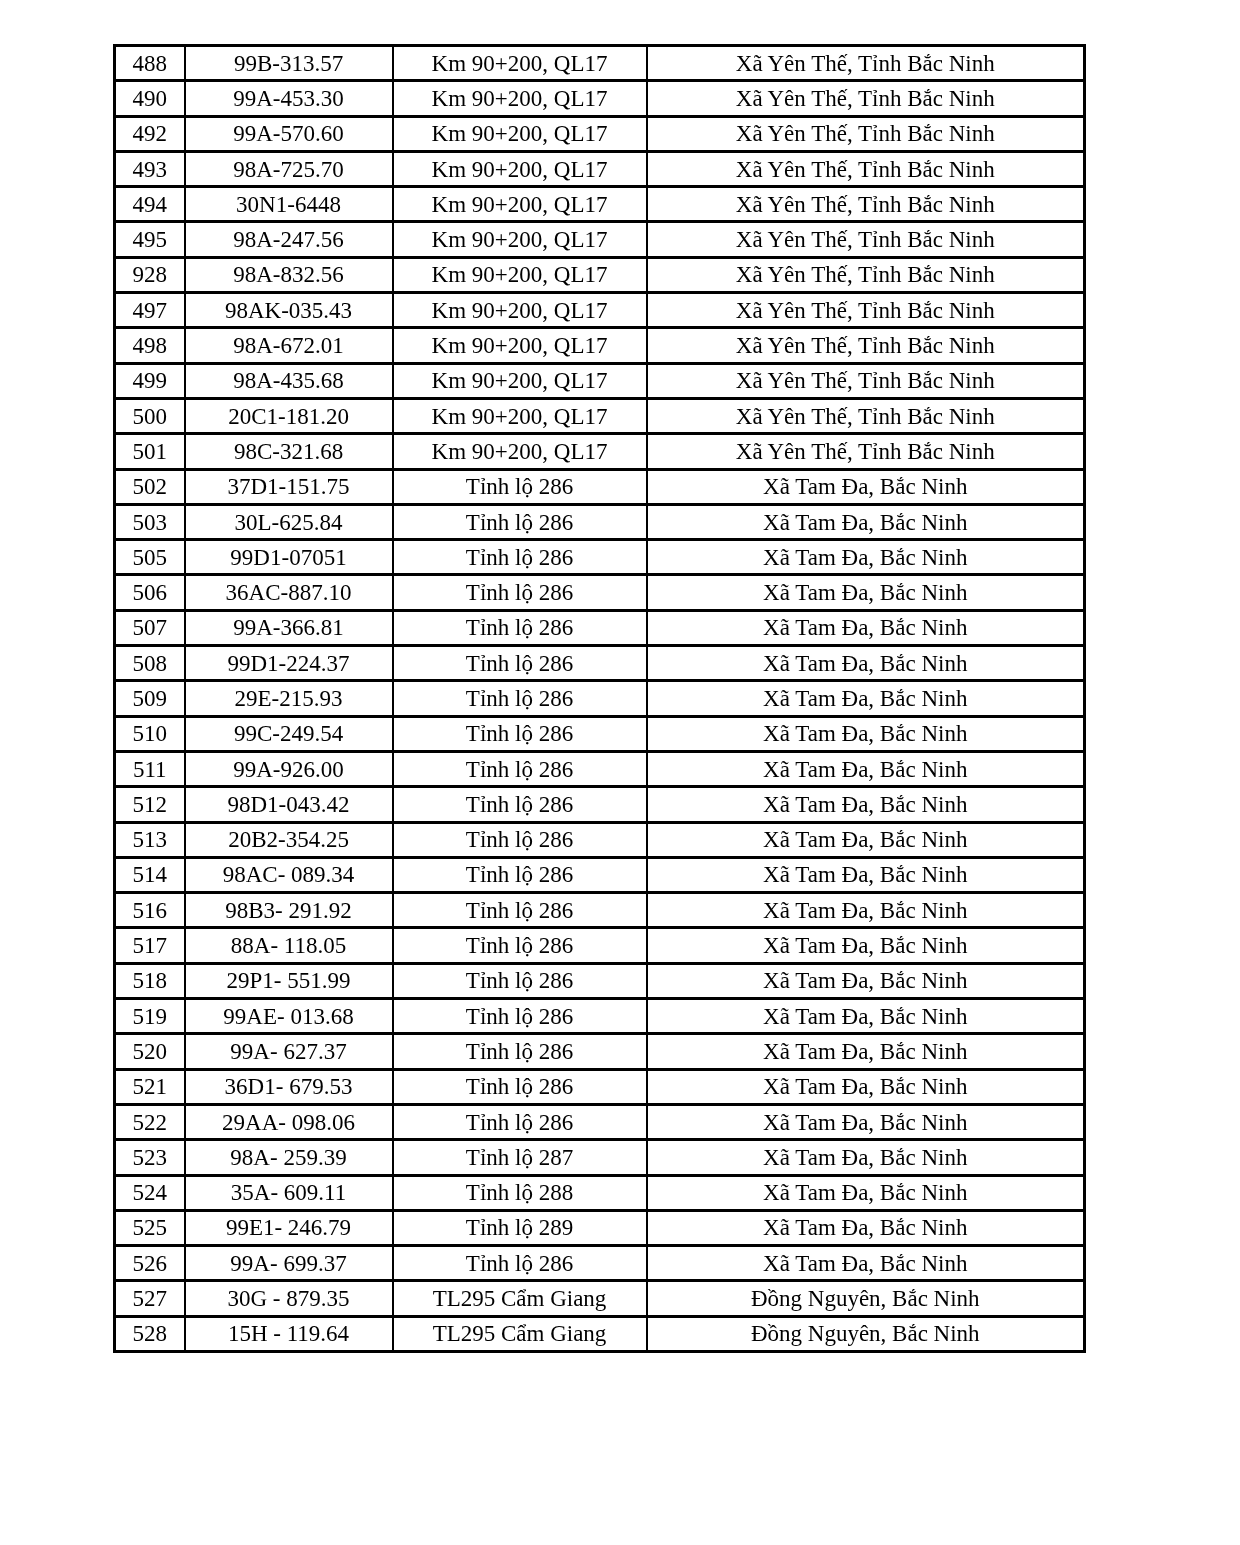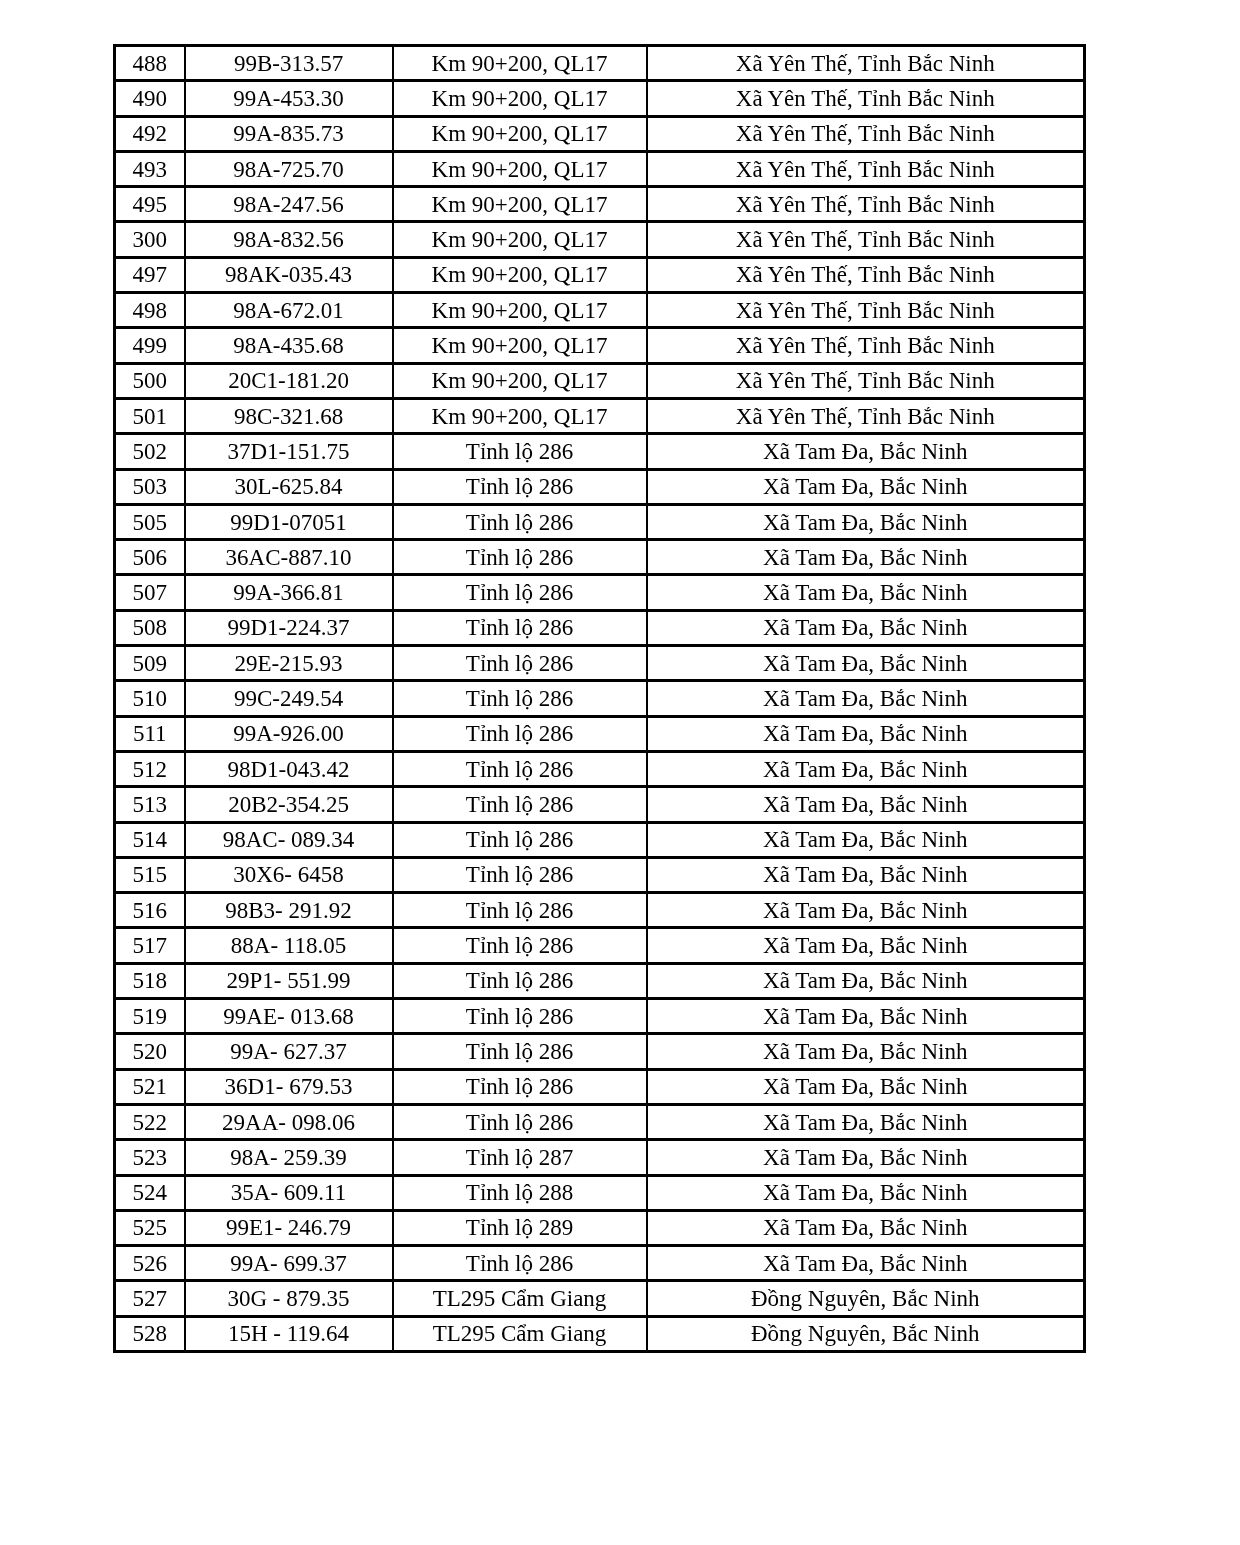--- a/index.html
+++ b/index.html
@@ -69,38 +69,44 @@
           <td>Xã Yên Thế, Tỉnh Bắc Ninh</td>
         </tr>
         <tr>
           <td>490</td>
           <td>99A-453.30</td>
           <td>Km 90+200, QL17</td>
           <td>Xã Yên Thế, Tỉnh Bắc Ninh</td>
         </tr>
         <tr>
           <td>492</td>
-          <td>99A-835.73</td>
+          <td>99A-570.60</td>
           <td>Km 90+200, QL17</td>
           <td>Xã Yên Thế, Tỉnh Bắc Ninh</td>
         </tr>
         <tr>
           <td>493</td>
           <td>98A-725.70</td>
           <td>Km 90+200, QL17</td>
           <td>Xã Yên Thế, Tỉnh Bắc Ninh</td>
         </tr>
         <tr>
+          <td>494</td>
+          <td>30N1-6448</td>
+          <td>Km 90+200, QL17</td>
+          <td>Xã Yên Thế, Tỉnh Bắc Ninh</td>
+        </tr>
+        <tr>
           <td>495</td>
           <td>98A-247.56</td>
           <td>Km 90+200, QL17</td>
           <td>Xã Yên Thế, Tỉnh Bắc Ninh</td>
         </tr>
         <tr>
-          <td>300</td>
+          <td>928</td>
           <td>98A-832.56</td>
           <td>Km 90+200, QL17</td>
           <td>Xã Yên Thế, Tỉnh Bắc Ninh</td>
         </tr>
         <tr>
           <td>497</td>
           <td>98AK-035.43</td>
           <td>Km 90+200, QL17</td>
           <td>Xã Yên Thế, Tỉnh Bắc Ninh</td>
         </tr>
@@ -190,26 +196,20 @@
         </tr>
         <tr>
           <td>513</td>
           <td>20B2-354.25</td>
           <td>Tỉnh lộ 286</td>
           <td>Xã Tam Đa, Bắc Ninh</td>
         </tr>
         <tr>
           <td>514</td>
           <td>98AC- 089.34</td>
-          <td>Tỉnh lộ 286</td>
-          <td>Xã Tam Đa, Bắc Ninh</td>
-        </tr>
-        <tr>
-          <td>515</td>
-          <td>30X6- 6458</td>
           <td>Tỉnh lộ 286</td>
           <td>Xã Tam Đa, Bắc Ninh</td>
         </tr>
         <tr>
           <td>516</td>
           <td>98B3- 291.92</td>
           <td>Tỉnh lộ 286</td>
           <td>Xã Tam Đa, Bắc Ninh</td>
         </tr>
         <tr>

